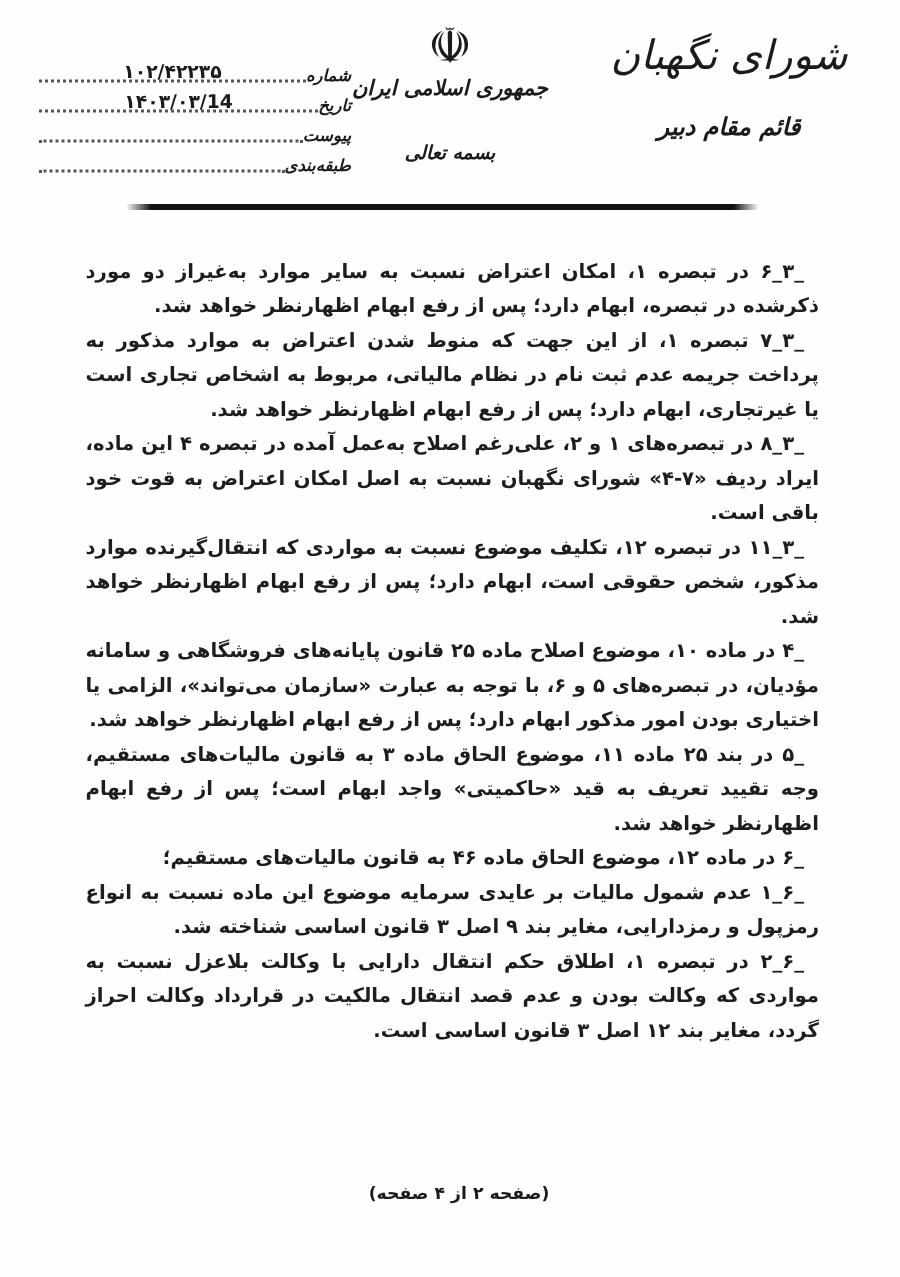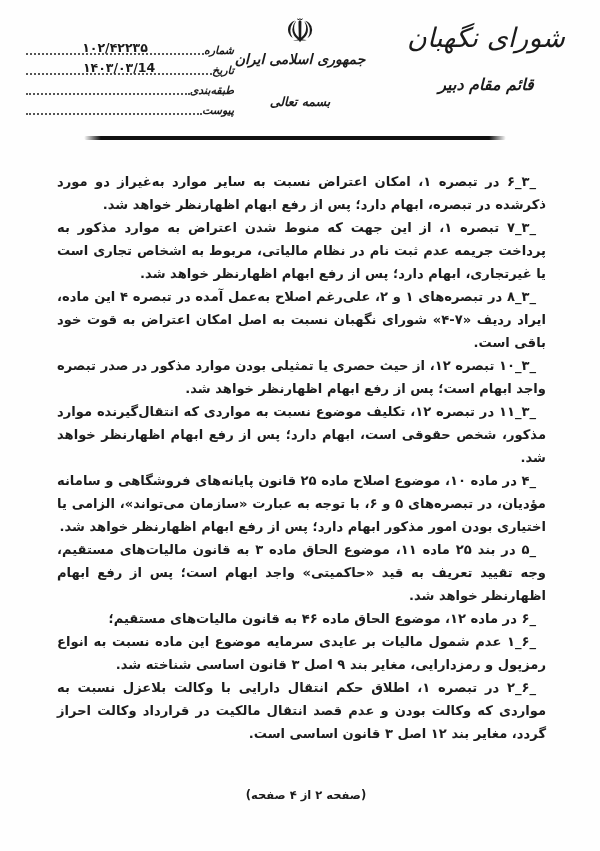--- a/index.html
+++ b/index.html
@@ -73,47 +73,43 @@
   <div class="meta">
     <div class="meta-row">
       <span class="meta-label">شماره</span>
       <span class="meta-leader"><span class="meta-value">۱۰۲/۴۲۲۳۵</span></span>
     </div>
     <div class="meta-row">
       <span class="meta-label">تاریخ</span>
       <span class="meta-leader"><span class="meta-value">۱۴۰۳/۰۳/14</span></span>
     </div>
     <div class="meta-row">
-      <span class="meta-label">طبقه‌بندی</span>
+      <span class="meta-label">پیوست</span>
       <span class="meta-leader"><span class="meta-value"></span></span>
     </div>
     <div class="meta-row">
-      <span class="meta-label">پیوست</span>
+      <span class="meta-label">طبقه‌بندی</span>
       <span class="meta-leader"><span class="meta-value"></span></span>
     </div>
   </div>
 
   <div class="divider"></div>
 
   <div class="doc-body">
     <p class="para">
       <span class="pnum">۶_۳_</span>
       <span>در تبصره ۱، امکان اعتراض نسبت به سایر موارد به‌غیراز دو مورد ذکرشده در تبصره، ابهام دارد؛ پس از رفع ابهام اظهارنظر خواهد شد.</span>
     </p>
     <p class="para">
       <span class="pnum">۷_۳_</span>
       <span>تبصره ۱، از این جهت که منوط شدن اعتراض به موارد مذکور به پرداخت جریمه عدم ثبت نام در نظام مالیاتی، مربوط به اشخاص تجاری است یا غیرتجاری، ابهام دارد؛ پس از رفع ابهام اظهارنظر خواهد شد.</span>
     </p>
     <p class="para">
       <span class="pnum">۸_۳_</span>
       <span>در تبصره‌های ۱ و ۲، علی‌رغم اصلاح به‌عمل آمده در تبصره ۴ این ماده، ایراد ردیف «۷-۴» شورای نگهبان نسبت به اصل امکان اعتراض به قوت خود باقی است.</span>
-    </p>
-    <p class="para">
-      <span class="pnum">۱۰_۳_</span>
-      <span>تبصره ۱۲، از حیث حصری یا تمثیلی بودن موارد مذکور در صدر تبصره واجد ابهام است؛ پس از رفع ابهام اظهارنظر خواهد شد.</span>
     </p>
     <p class="para">
       <span class="pnum">۱۱_۳_</span>
       <span>در تبصره ۱۲، تکلیف موضوع نسبت به مواردی که انتقال‌گیرنده موارد مذکور، شخص حقوقی است، ابهام دارد؛ پس از رفع ابهام اظهارنظر خواهد شد.</span>
     </p>
     <p class="para">
       <span class="pnum">۴_</span>
       <span>در ماده ۱۰، موضوع اصلاح ماده ۲۵ قانون پایانه‌های فروشگاهی و سامانه مؤدیان، در تبصره‌های ۵ و ۶، با توجه به عبارت «سازمان می‌تواند»، الزامی یا اختیاری بودن امور مذکور ابهام دارد؛ پس از رفع ابهام اظهارنظر خواهد شد.</span>
     </p>
     <p class="para">

